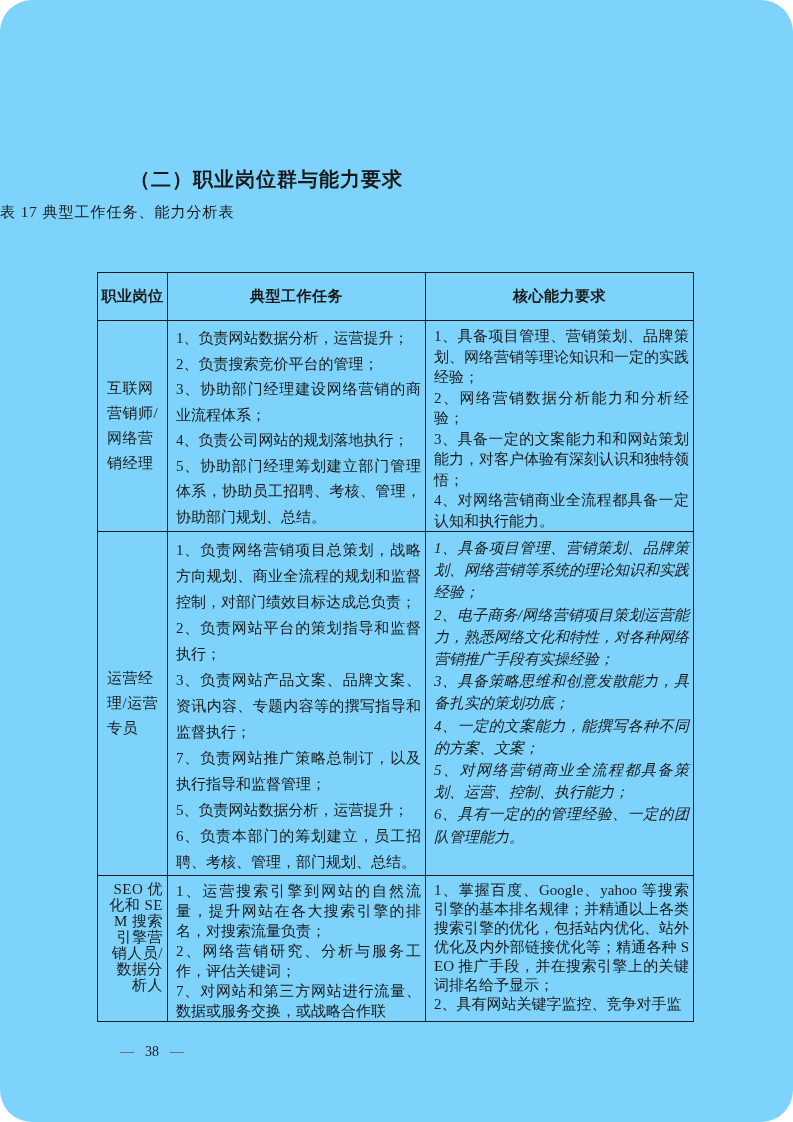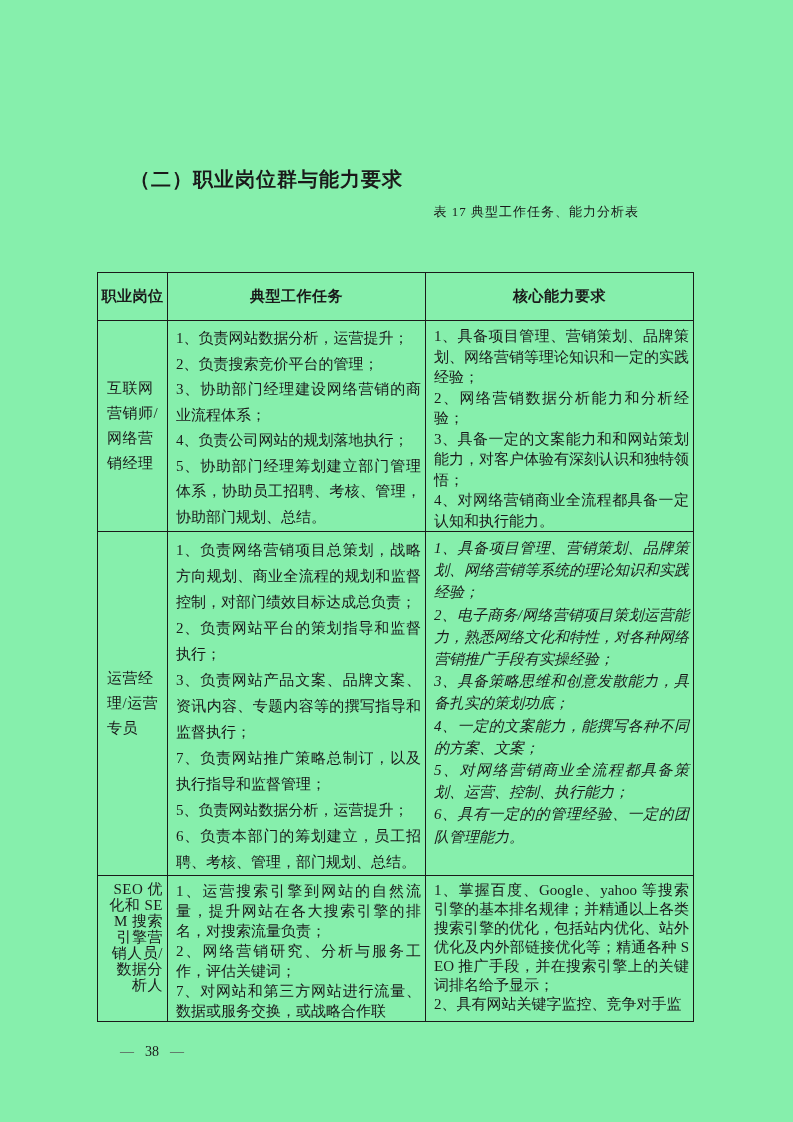--- a/index.html
+++ b/index.html
@@ -4,36 +4,36 @@
 <style>
   * { margin: 0; padding: 0; box-sizing: border-box; }
   html, body {
     width: 793px; height: 1122px;
     background: #ffffff;
     font-family: "Liberation Serif", "DejaVu Serif", serif;
     color: #1a1a1a;
     overflow: hidden;
     position: relative;
   }
-  .page { position: absolute; inset: 0; background: #86efac; }
+  .page { position: absolute; inset: 0; background: #7dd3fc; border-radius: 32px; }
 
   .heading {
     position: absolute;
     left: 130px; top: 166px;
     font-size: 20px;
     font-weight: bold;
     letter-spacing: 1px;
     white-space: nowrap;
   }
   .caption {
     position: absolute;
     left: 0; top: 203px;
     width: 639px;
-    text-align: right;
-    font-size: 13px;
+    text-align: left;
+    font-size: 15px;
     letter-spacing: 1px;
     white-space: nowrap;
   }
 
   table.doc-table {
     position: absolute;
     left: 97px; top: 272px;
     width: 596px;
     border-collapse: collapse;
     table-layout: fixed;

